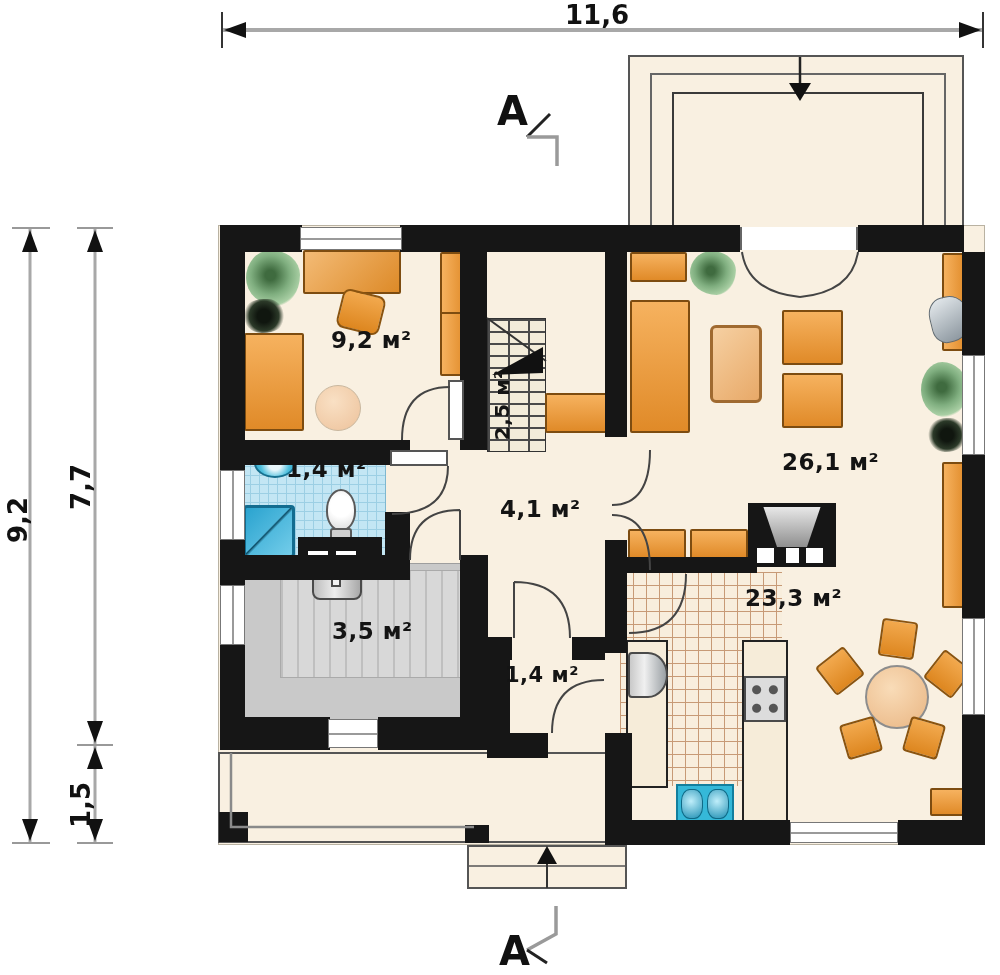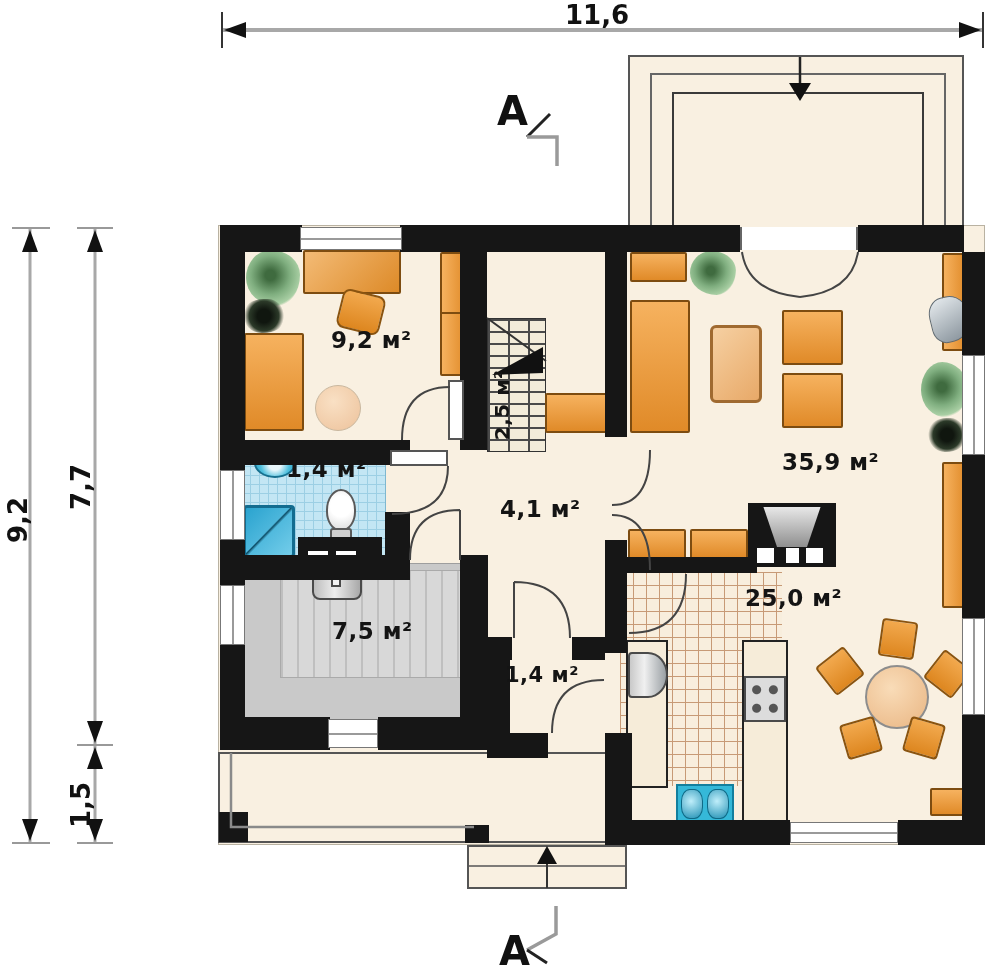--- a/index.html
+++ b/index.html
@@ -217,18 +217,18 @@
   <div class="abs dim-label" style="left:-17px;top:505px;width:70px;text-align:center;transform:rotate(-90deg);">9,2</div>
   <div class="abs dim-label" style="left:46px;top:472px;width:70px;text-align:center;transform:rotate(-90deg);">7,7</div>
   <div class="abs dim-label" style="left:46px;top:790px;width:70px;text-align:center;transform:rotate(-90deg);">1,5</div>
   <div class="abs marker-label" style="left:497px;top:88px;">A</div>
   <div class="abs marker-label" style="left:499px;top:928px;">A</div>
 
   <div class="abs room-label" style="left:331px;top:327px;">9,2 м²</div>
   <div class="abs room-label" style="left:461px;top:393px;width:82px;text-align:center;font-size:20px;transform:rotate(-90deg);">2,5 м²</div>
   <div class="abs room-label" style="left:286px;top:456px;">1,4 м²</div>
   <div class="abs room-label" style="left:500px;top:496px;">4,1 м²</div>
-  <div class="abs room-label" style="left:332px;top:618px;">7,5 м²</div>
+  <div class="abs room-label" style="left:332px;top:618px;">3,5 м²</div>
   <div class="abs room-label" style="left:505px;top:663px;font-size:21px;">1,4 м²</div>
-  <div class="abs room-label" style="left:782px;top:449px;">35,9 м²</div>
-  <div class="abs room-label" style="left:745px;top:585px;">25,0 м²</div>
+  <div class="abs room-label" style="left:782px;top:449px;">26,1 м²</div>
+  <div class="abs room-label" style="left:745px;top:585px;">23,3 м²</div>
 
 </div>
 
 </body></html>

